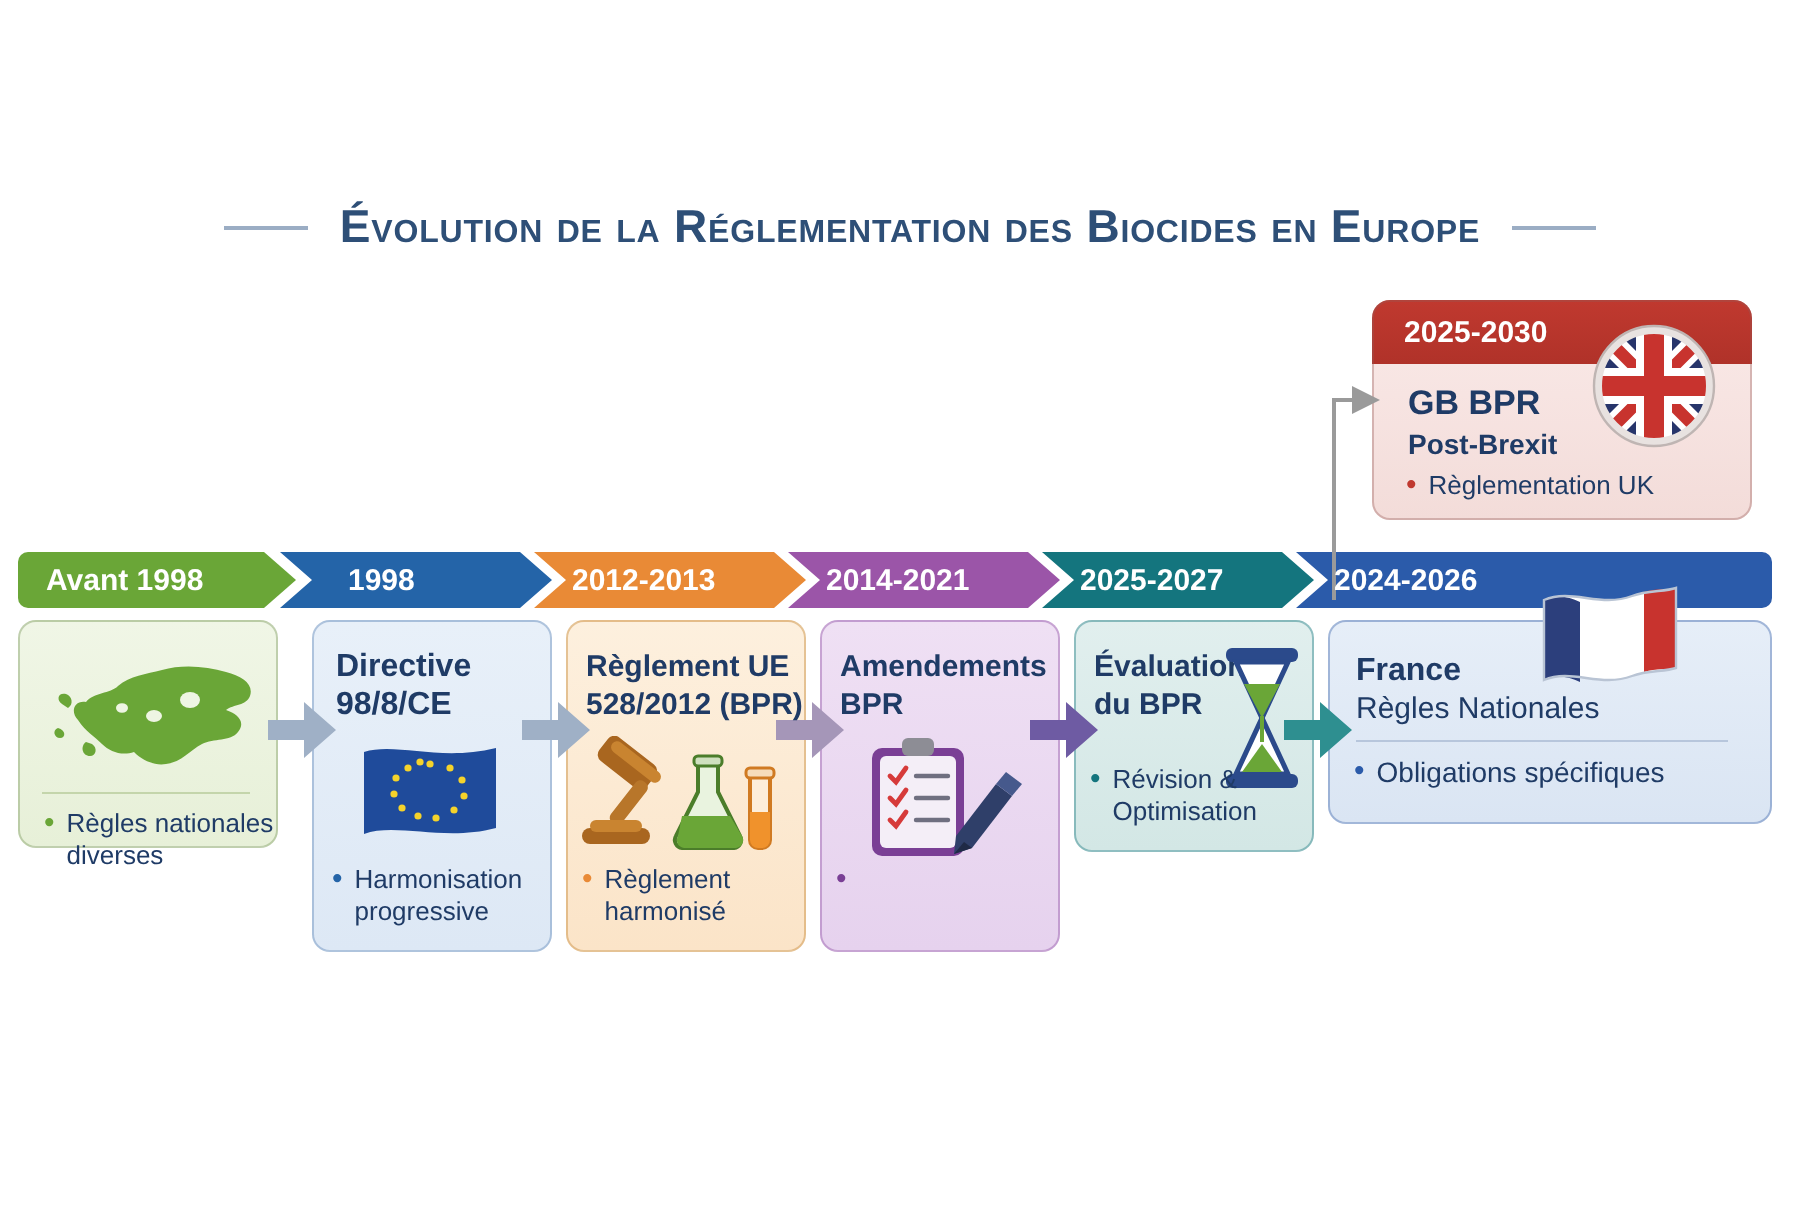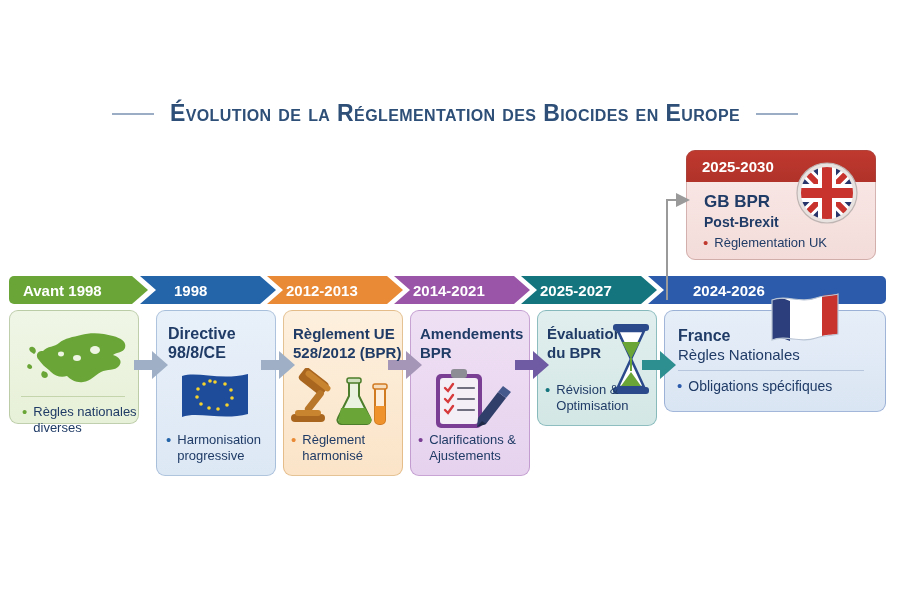--- a/index.html
+++ b/index.html
@@ -209,21 +209,20 @@
           <path d="M32,42 h16"></path>
       </g>
       <g>
         <path d="M52,50 l20,-26 l8,6 l-20,26 l-9,3 z" fill="#2f3f69"></path>
         <path d="M51,59 l9,-3 l-4,-3 z" fill="#1f2a46"></path>
         <path d="M72,24 l5,-6 l8,6 l-5,6 z" fill="#46598c"></path>
       </g>
     </svg>
     <div class="bullet" style="left:16px; top:136px; width:110px;">
       <span class="dot" style="color:#7a3f95;">•</span>
-      <span>Clarifications &amp; Ajustements</span>
     </div>
   </div>
 
   <div class="card" style="left:529px; top:276px; width:128px; height:130px;">
     <div class="body-panel" style="left:8px; top:14px; width:120px; height:116px; background:linear-gradient(180deg,#e1efee 0%,#d3e7e5 100%); border-color:rgba(20,117,126,.4);"></div>
     <div class="card-title" style="left:18px; top:28px; font-size:15px;">Évaluation</div>
     <div class="card-title" style="left:18px; top:47px; font-size:15px;">du BPR</div>
 
     <svg width="44" height="74" style="position:absolute;left:80px;top:26px;z-index:4" viewBox="0 0 44 74">
       <rect x="4" y="2" width="36" height="7" rx="3" fill="#2b4a8b"></rect>
@@ -297,17 +296,17 @@
   </div>
   <div class="chev" style="left:272px; top:276px; z-index:3;">
     <span class="chev-label">2012-2013</span>
   </div>
   <div class="chev" style="left:399px; top:276px; z-index:3;">
     <span class="chev-label">2014-2021</span>
   </div>
   <div class="chev" style="left:526px; top:276px; z-index:3;">
     <span class="chev-label">2025-2027</span>
   </div>
-  <div class="chev" style="left:679px; top:276px; z-index:3;justify-content:center;">
+  <div class="chev" style="left:653px; top:276px; z-index:3;justify-content:center;">
     <span class="chev-label">2024-2026</span>
   </div>
 
 </div>
 
 </body></html>

